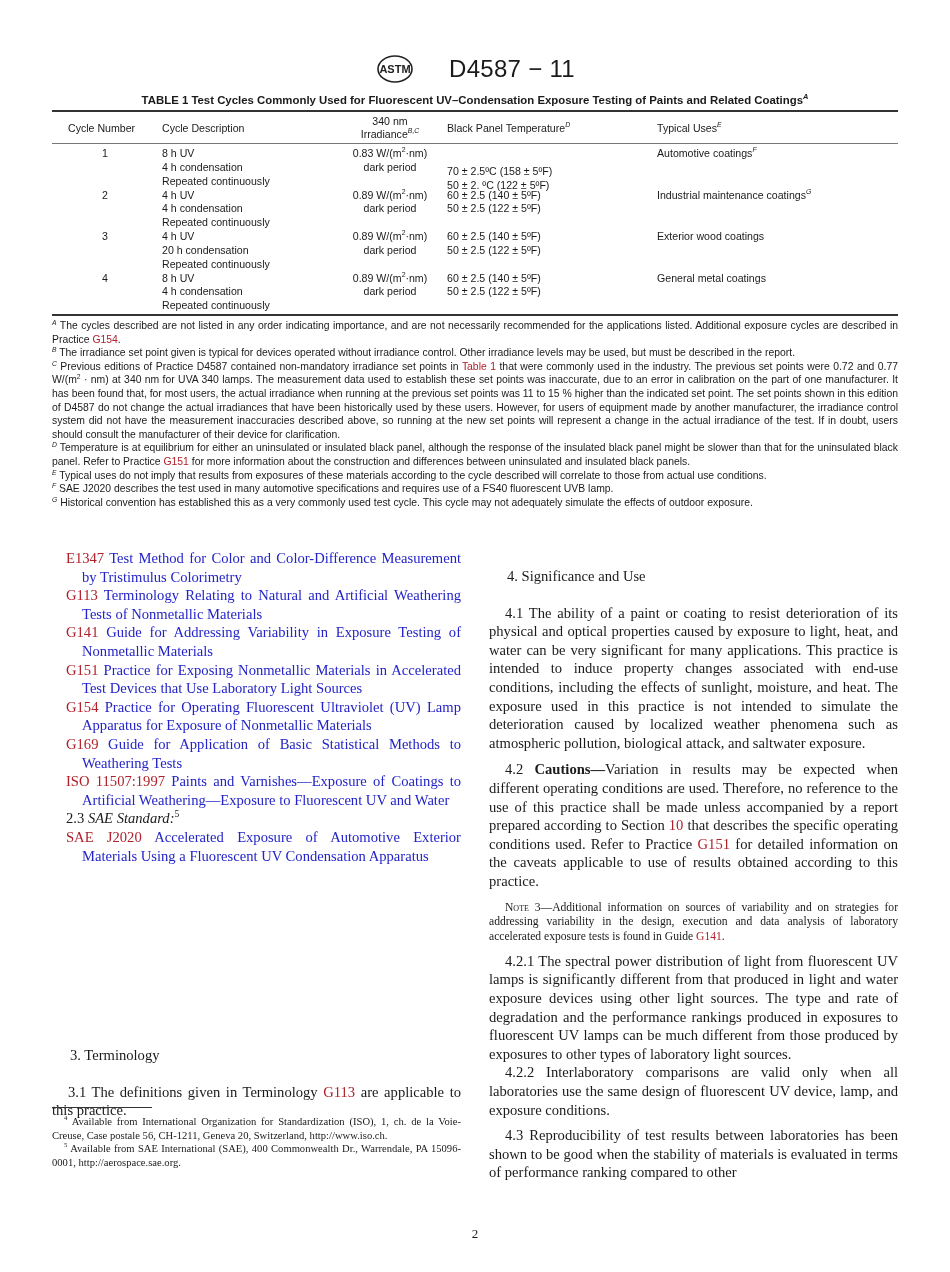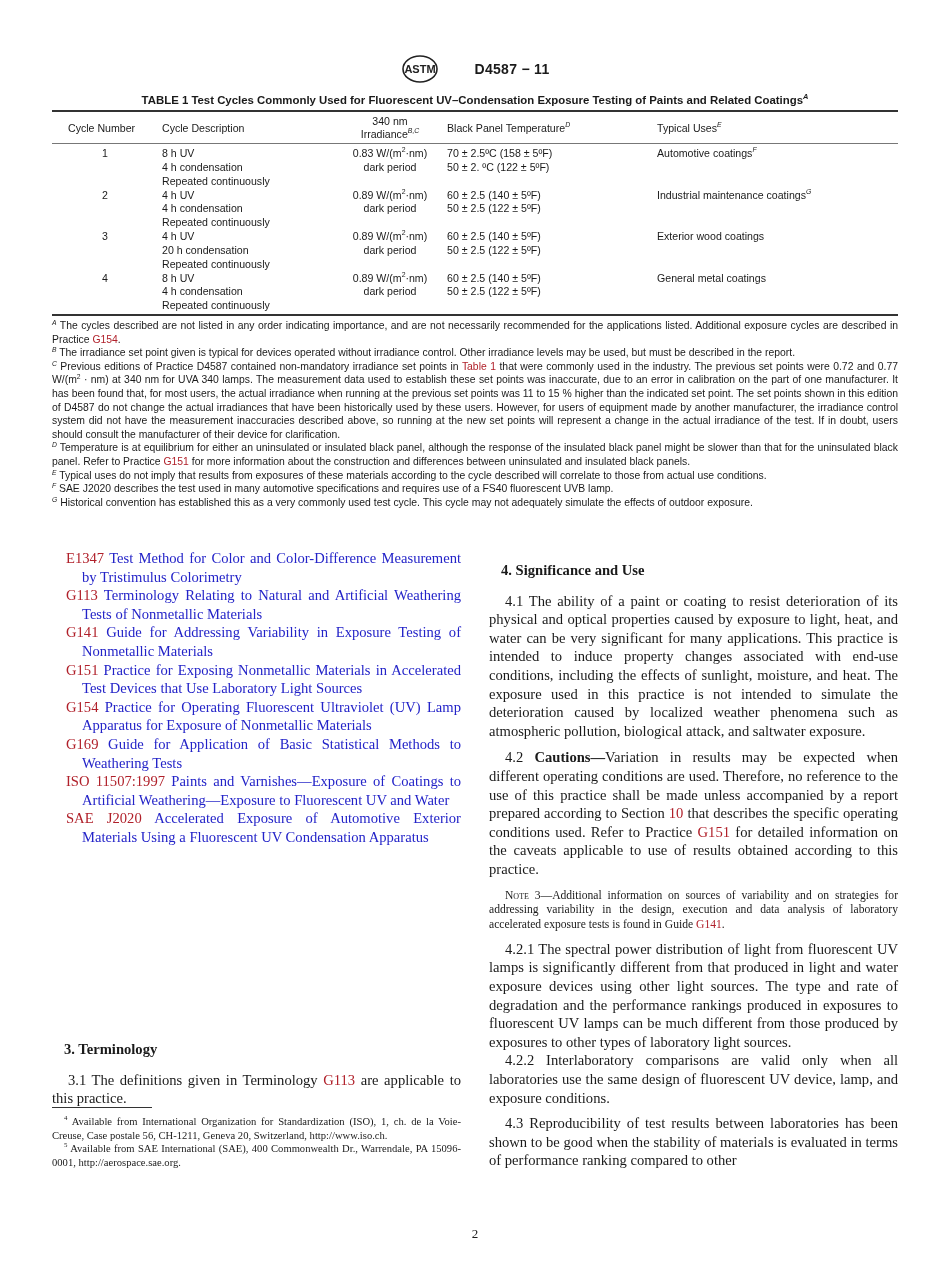--- a/index.html
+++ b/index.html
@@ -7,38 +7,38 @@
   .sans { font-family: "Liberation Sans", "DejaVu Sans", sans-serif; }
   .serif { font-family: "Liberation Serif", "DejaVu Serif", serif; }
   .ref { color: #b0202a; }
   .blue { color: #2323c8; }
   sup { font-size: 65%; line-height: 0; }
   .isup { font-style: italic; }
 
   
   .header { position: absolute; top: 54px; left: 0; width: 950px; text-align: center; }
   .header .logo { display: inline-block; vertical-align: middle; width: 40px; height: 30px; margin-right: 6px; }
-  .header .docid { display: inline-block; vertical-align: middle; font-size: 14px; font-weight: bold; letter-spacing: 0.3px; margin-left: 24px; }
+  .header .docid { display: inline-block; vertical-align: middle; font-size: 24px; font-weight: normal; letter-spacing: 0.3px; margin-left: 24px; }
 
   
   .table-title { position: absolute; top: 94px; left: 52px; width: 846px; text-align: center; font-size: 11.4px; font-weight: bold; }
   .tbl-rule-top { position: absolute; top: 110px; left: 52px; width: 846px; height: 2px; background: #333; }
   .tbl-rule-mid { position: absolute; top: 143px; left: 52px; width: 846px; height: 1px; background: #777; }
   .tbl-rule-bot { position: absolute; top: 314px; left: 52px; width: 846px; height: 2px; background: #333; }
   .th { position: absolute; font-size: 10.6px; line-height: 13px; }
   .cell { position: absolute; font-size: 10.6px; line-height: 13.8px; white-space: nowrap; }
 
   
   .tfn { position: absolute; left: 52px; width: 846px; font-size: 10.4px; line-height: 13.6px; text-align: justify; }
   .tfn p { margin: 0; }
 
   
   .col { position: absolute; font-size: 14.6px; line-height: 18.6px; }
   .refitem { padding-left: 16px; text-indent: -16px; text-align: justify; margin: 0; }
-  .heading { font-weight: bold; margin: 12px; }
+  .heading { font-weight: normal; margin: 18px; }
   .para { text-indent: 16px; text-align: justify; margin: 0; }
   .note { font-size: 11.6px; line-height: 14.8px; text-indent: 16px; text-align: justify; margin: 0; }
   .smallcaps { font-variant: small-caps; }
   .fn { font-size: 10.6px; line-height: 13.6px; text-indent: 12px; text-align: justify; margin: 0; }
   .fn-rule { width: 100px; height: 1px; background: #333; }
   .pagenum { position: absolute; top: 1226px; left: 0; width: 950px; text-align: center; font-size: 13px; }
 </style>
 </head>
 <body>
 
@@ -78,21 +78,21 @@
     <div class="cell" style="top:147px; left:102px;">1</div>
     <div class="cell" style="top:147px; left:162px;">
       <div>8 h UV</div>
         <div>4 h condensation</div>
         <div>Repeated continuously</div>
     </div>
     <div class="cell" style="top:147px; left:340px; width:100px; text-align:center;">
       <div><span>0.83 W/(m</span><sup>2</sup><span>·nm)</span></div>
       <div>dark period</div>
     </div>
-    <div class="cell" style="top:147px; left:447px;">
+    <div class="cell" style="top:165px; left:447px;">
       <div>70 ± 2.5ºC (158 ± 5ºF)</div>
         <div>50 ± 2. ºC (122 ± 5ºF)</div>
     </div>
     <div class="cell" style="top:147px; left:657px;">
       <span>Automotive coatings</span><sup class="isup">F</sup>
     </div>
   </div>
 
   <div>
     <div class="cell" style="top:188.5px; left:102px;">2</div>
@@ -166,20 +166,21 @@
 </div>
 
 <div class="col serif" style="top:549px; left:66px; width:395px;">
   <p class="refitem"><span class="ref">E1347</span><span class="blue"> Test Method for Color and Color-Difference Measurement by Tristimulus Colorimetry</span></p>
   <p class="refitem"><span class="ref">G113</span><span class="blue"> Terminology Relating to Natural and Artificial Weathering Tests of Nonmetallic Materials</span></p>
   <p class="refitem"><span class="ref">G141</span><span class="blue"> Guide for Addressing Variability in Exposure Testing of Nonmetallic Materials</span></p>
   <p class="refitem"><span class="ref">G151</span><span class="blue"> Practice for Exposing Nonmetallic Materials in Accelerated Test Devices that Use Laboratory Light Sources</span></p>
   <p class="refitem"><span class="ref">G154</span><span class="blue"> Practice for Operating Fluorescent Ultraviolet (UV) Lamp Apparatus for Exposure of Nonmetallic Materials</span></p>
   <p class="refitem"><span class="ref">G169</span><span class="blue"> Guide for Application of Basic Statistical Methods to Weathering Tests</span></p>
   <p class="refitem"><span class="ref">ISO 11507:1997</span><span class="blue"> Paints and Varnishes—Exposure of Coatings to Artificial Weathering—Exposure to Fluorescent UV and Water</span></p>
+  <p style="margin:0;"><span>2.3 </span><i>SAE Standard:</i><sup>5</sup></p>
   <p class="refitem"><span class="ref">SAE J2020</span><span class="blue"> Accelerated Exposure of Automotive Exterior Materials Using a Fluorescent UV Condensation Apparatus</span></p>
 </div>
 
 <div class="col serif" style="top:1028px; left:52px; width:409px;">
   <p class="heading">3.  Terminology</p>
   <p class="para" style="margin-top:4px;"><span>3.1 The definitions given in Terminology </span><a class="ref">G113</a><span> are applicable to this practice.</span></p>
 </div>
 
 <div class="serif" style="position:absolute; top:1107px; left:52px; width:409px;">
   <div class="fn-rule"></div>

